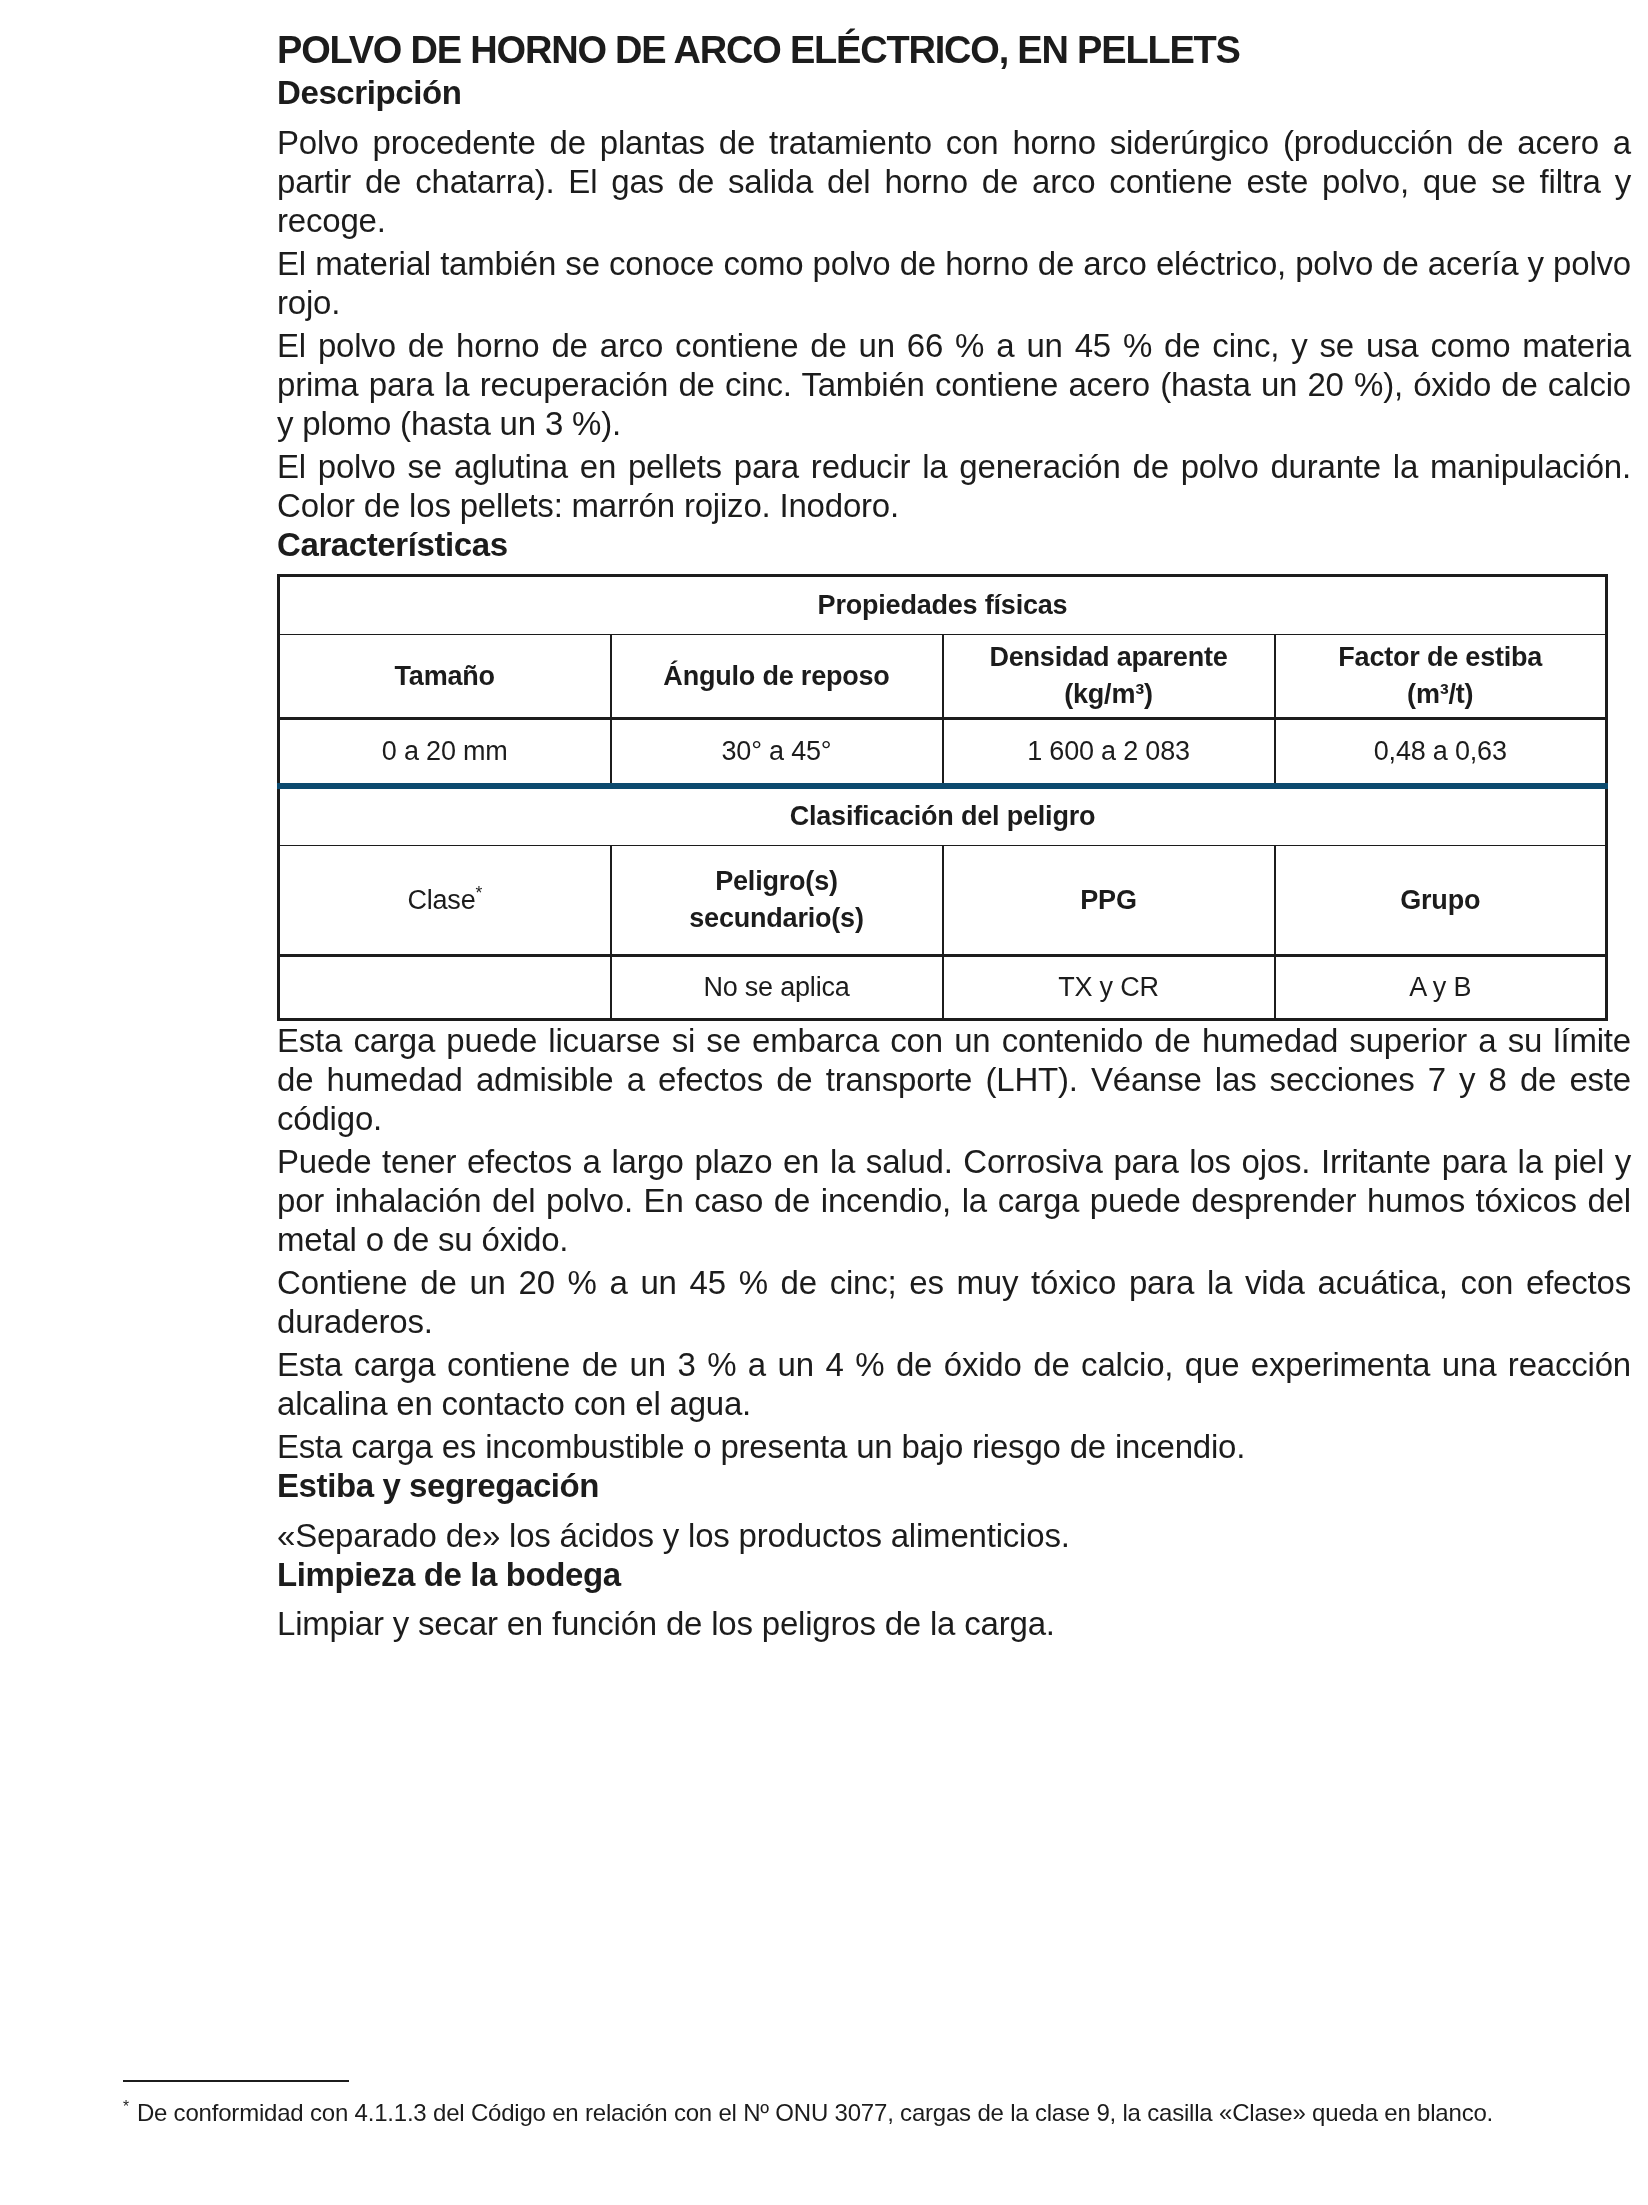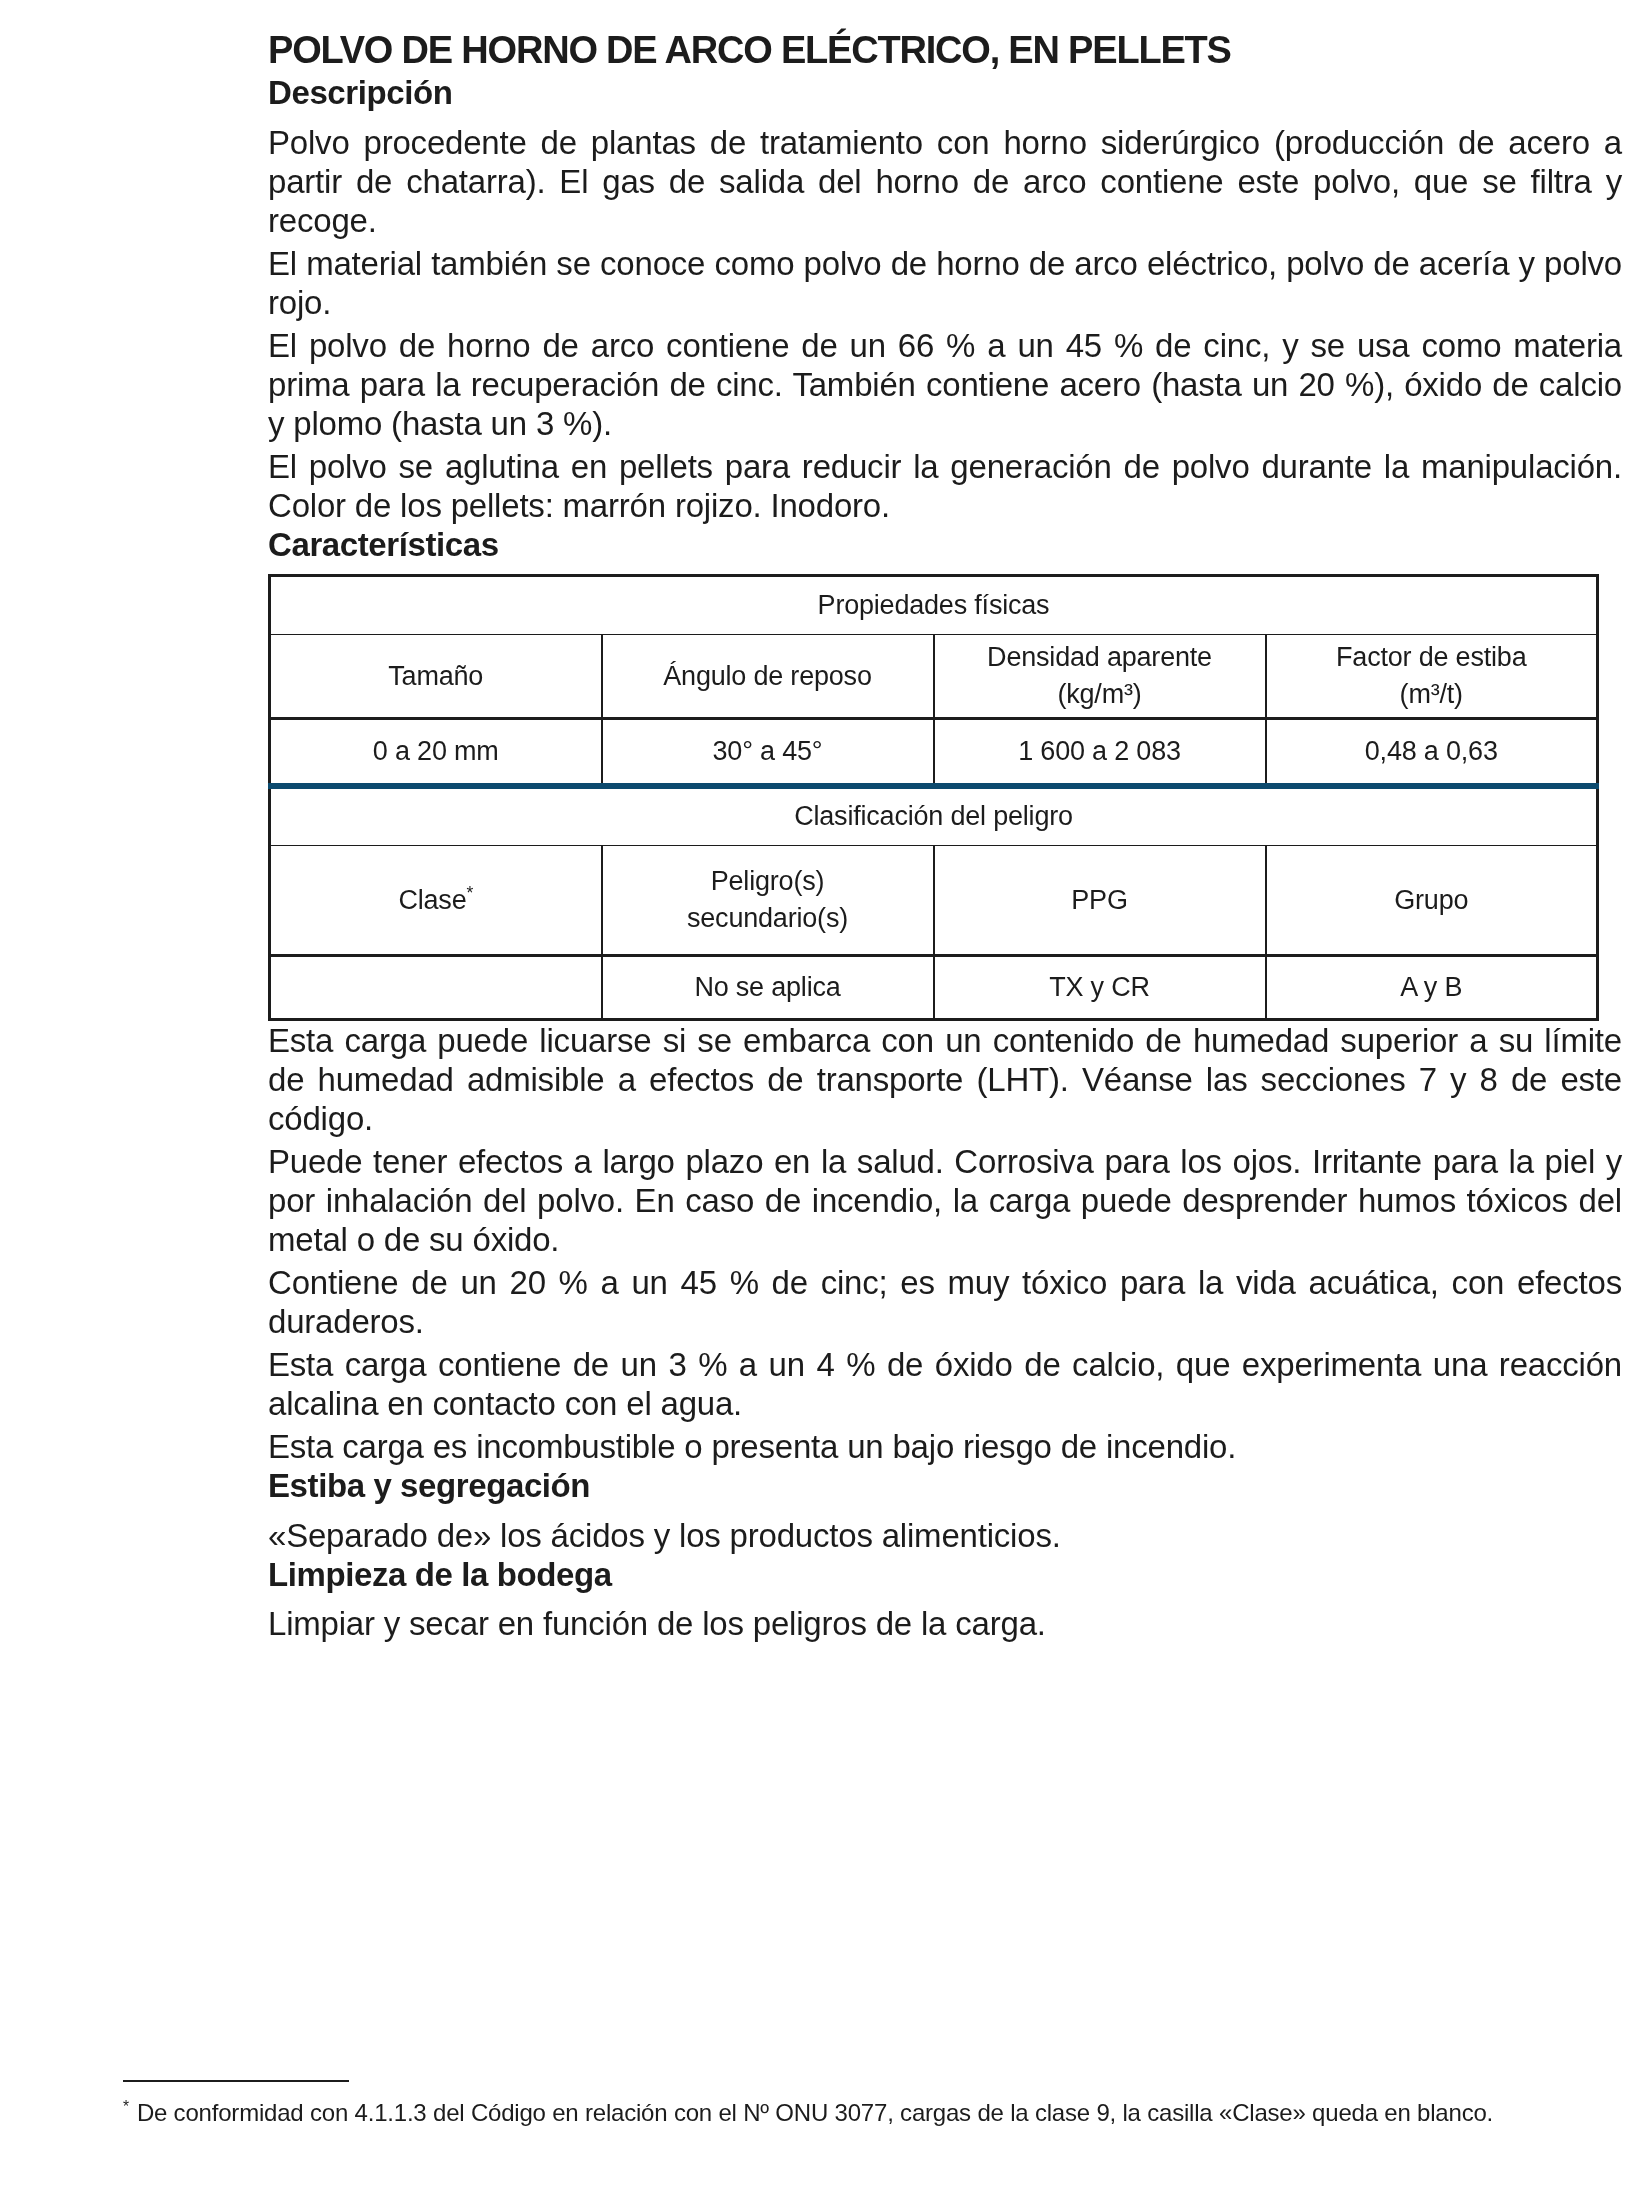--- a/index.html
+++ b/index.html
@@ -11,21 +11,21 @@
     position: relative;
     width: 1648px;
     height: 2205px;
     background: #ffffff;
     color: #1c1c1c;
     font-family: "Liberation Sans", sans-serif;
     overflow: hidden;
   }
   .content {
     position: absolute;
-    left: 268px;
+    left: 277px;
     top: 0;
     width: 1354px;
   }
   h1.cargo-title {
     margin: 27px 0 0 0;
     font-size: 38px;
     line-height: 46px;
     font-weight: bold;
     letter-spacing: -1.2px;
   }
@@ -58,21 +58,21 @@
     border: 3.2px solid #1c1c1c;
     font-size: 27px;
     letter-spacing: -0.2px;
   }
   table.props col { width: 25%; }
   table.props td {
     text-align: center;
     vertical-align: middle;
     padding: 0;
   }
-  td.bold, .cell-line.bold { font-weight: normal; }
+  td.bold, .cell-line.bold { font-weight: bold; }
   .cell-line { display: block; line-height: 37px; }
   
   td.vl { border-left: 2.4px solid #1c1c1c; }
   
   tr.sep-thin  > td { border-top: 1.6px solid #1c1c1c; }
   tr.sep-med   > td { border-top: 3.2px solid #1c1c1c; }
   tr.sep-thick > td { border-top: 6px solid #0c4a6e; }
   tr.r-span1 { height: 59px; }
   tr.r-head1 { height: 84px; }
   tr.r-val1  { height: 67px; }

